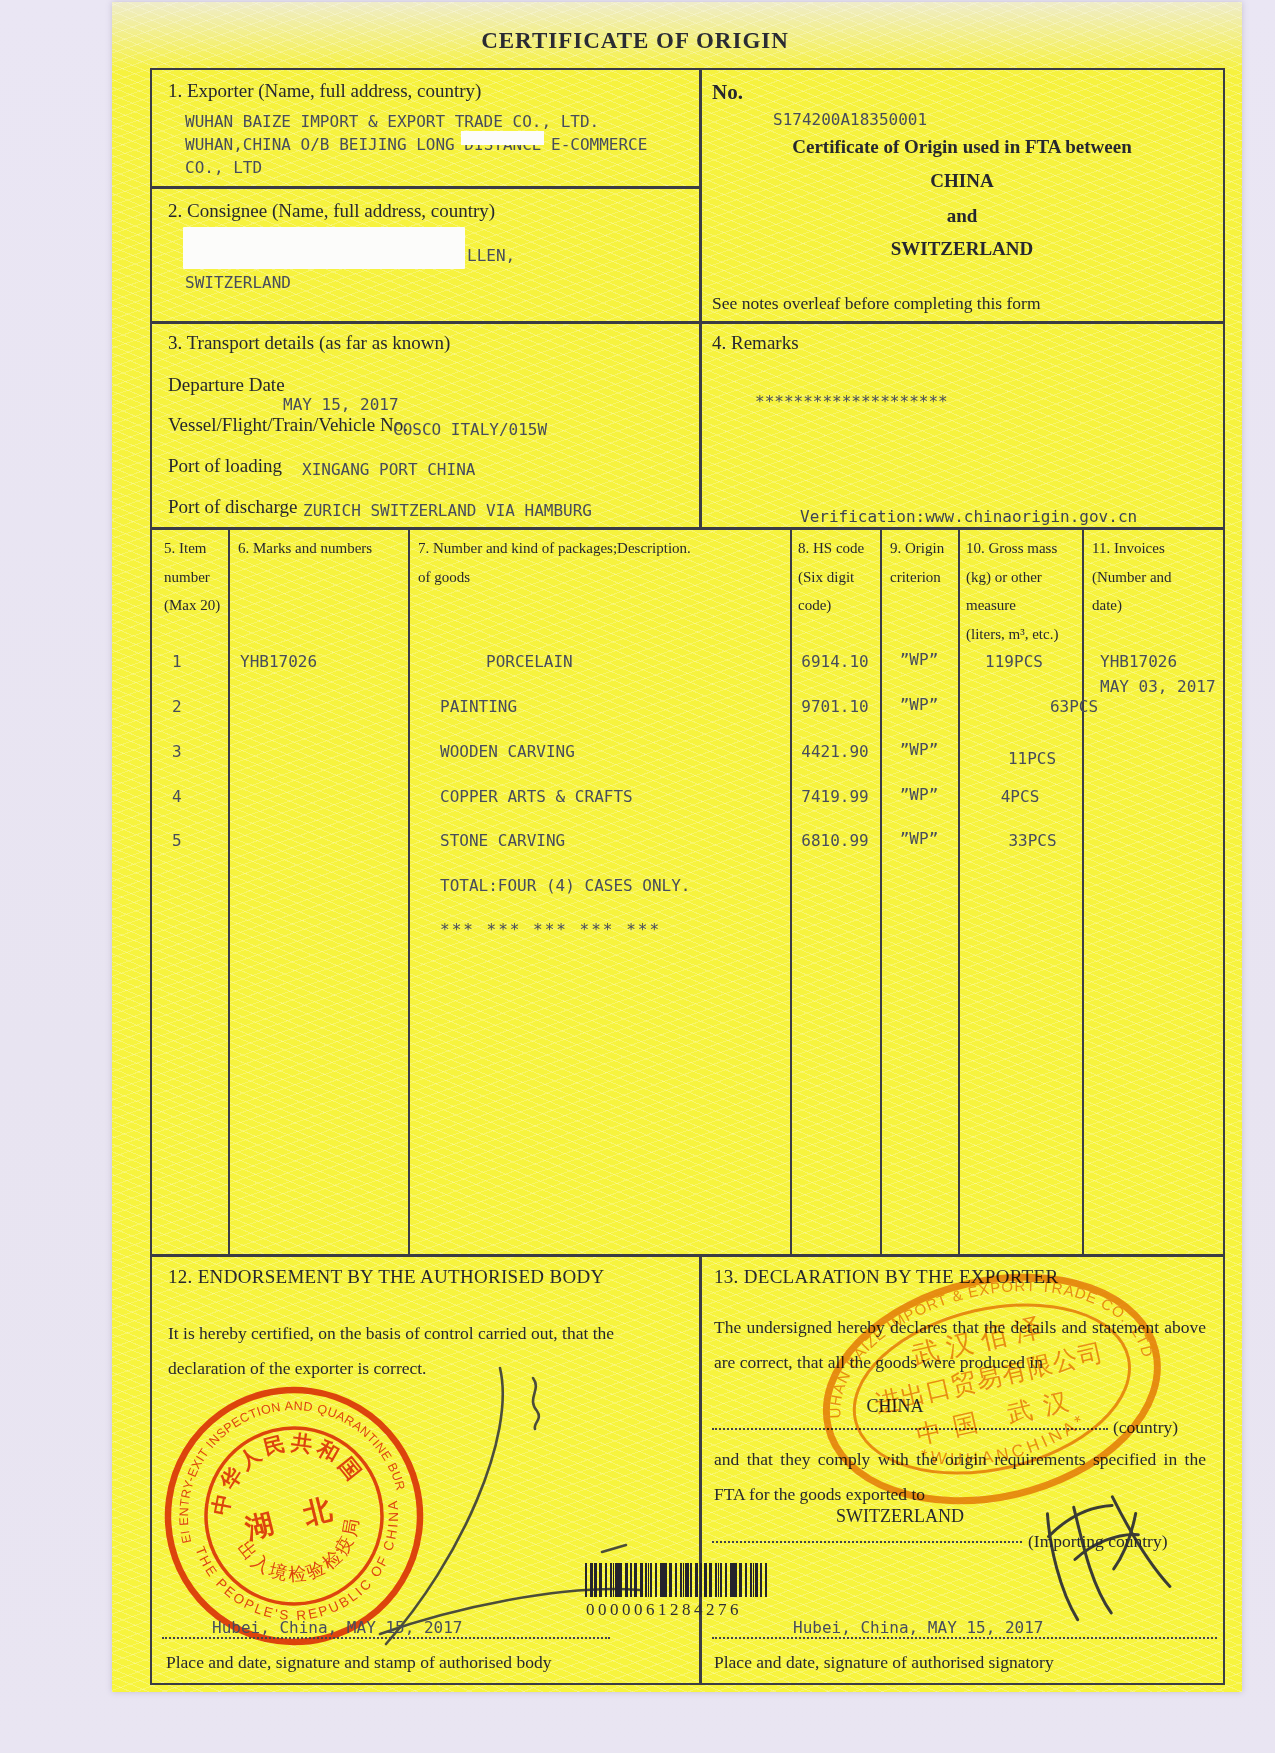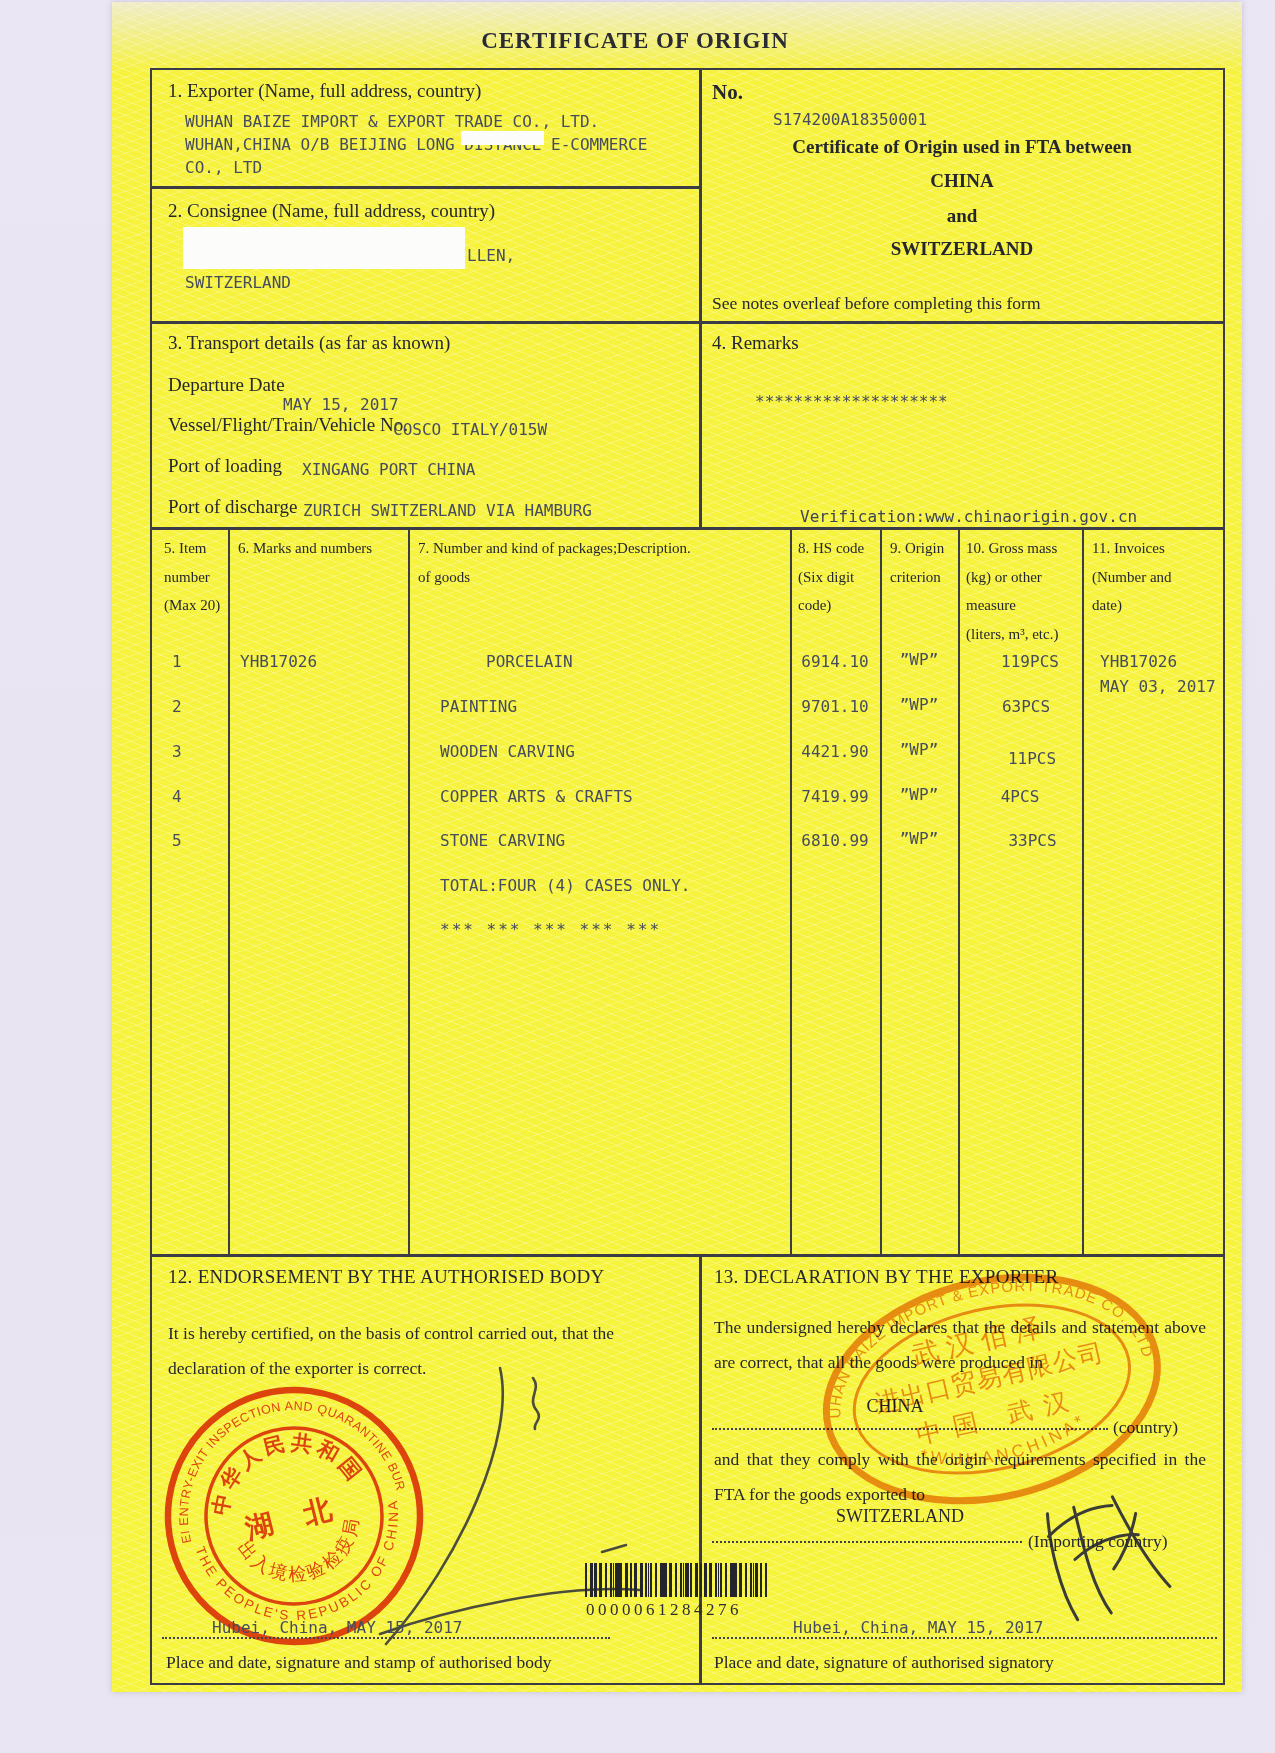--- a/index.html
+++ b/index.html
@@ -114,30 +114,30 @@
   <div class="abs hdr" style="left:1092px;top:534px;width:128px;">11. Invoices
 (Number and
 date)</div>
 
   <div>
     <div class="abs mono" style="left:172px;top:652px;">1</div>
     <div class="abs mono" style="left:240px;top:652px;">YHB17026</div>
     <div class="abs mono" style="left:440px;top:652px;margin-left:46px;">PORCELAIN</div>
     <div class="abs mono" style="left:790px;top:652px;width:90px;text-align:center;">6914.10</div>
     <div class="abs mono" style="left:880px;top:650px;width:78px;text-align:center;">”WP”</div>
-    <div class="abs mono" style="left:958px;top:652px;width:112px;text-align:center;padding-left:16px;">119PCS</div>
+    <div class="abs mono" style="left:958px;top:652px;width:112px;text-align:center;">119PCS</div>
     <div class="abs mono pre" style="left:1100px;top:650px;">YHB17026
 MAY 03, 2017</div>
   </div>
   <div>
     <div class="abs mono" style="left:172px;top:697px;">2</div>
     <div class="abs mono" style="left:440px;top:697px;">PAINTING</div>
     <div class="abs mono" style="left:790px;top:697px;width:90px;text-align:center;">9701.10</div>
     <div class="abs mono" style="left:880px;top:695px;width:78px;text-align:center;">”WP”</div>
-    <div class="abs mono" style="left:958px;top:697px;width:136px;text-align:center;">63PCS</div>
+    <div class="abs mono" style="left:958px;top:697px;width:136px;text-align:center;padding-left:48px;">63PCS</div>
   </div>
   <div>
     <div class="abs mono" style="left:172px;top:742px;">3</div>
     <div class="abs mono" style="left:440px;top:742px;">WOODEN CARVING</div>
     <div class="abs mono" style="left:790px;top:742px;width:90px;text-align:center;">4421.90</div>
     <div class="abs mono" style="left:880px;top:740px;width:78px;text-align:center;">”WP”</div>
     <div class="abs mono" style="left:958px;top:749px;width:148px;text-align:center;">11PCS</div>
   </div>
   <div>
     <div class="abs mono" style="left:172px;top:787px;">4</div>

